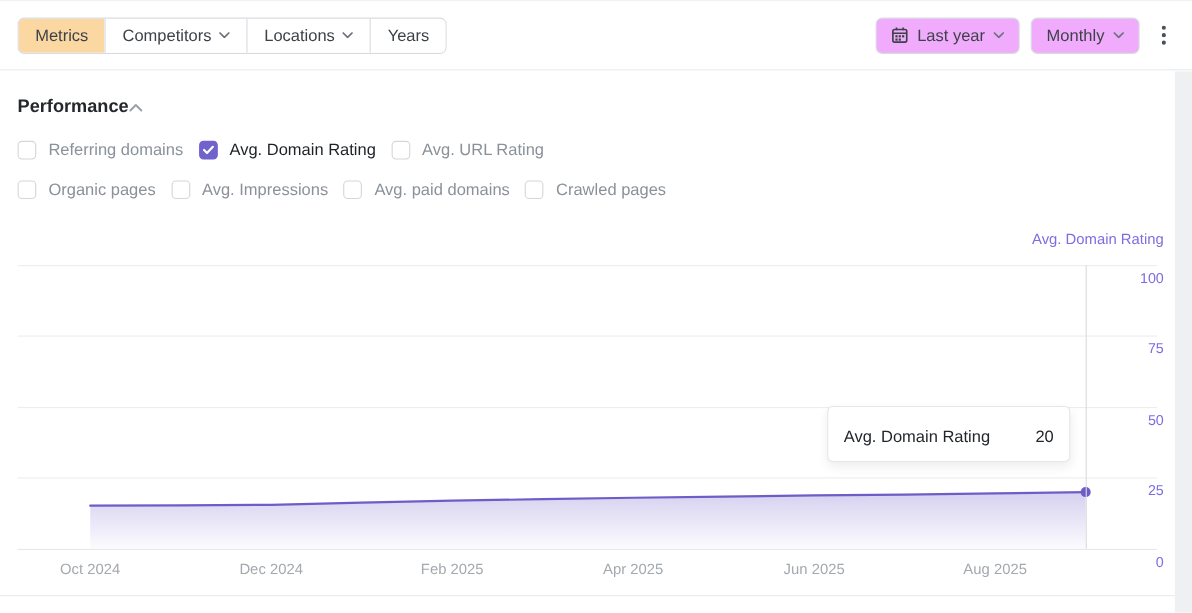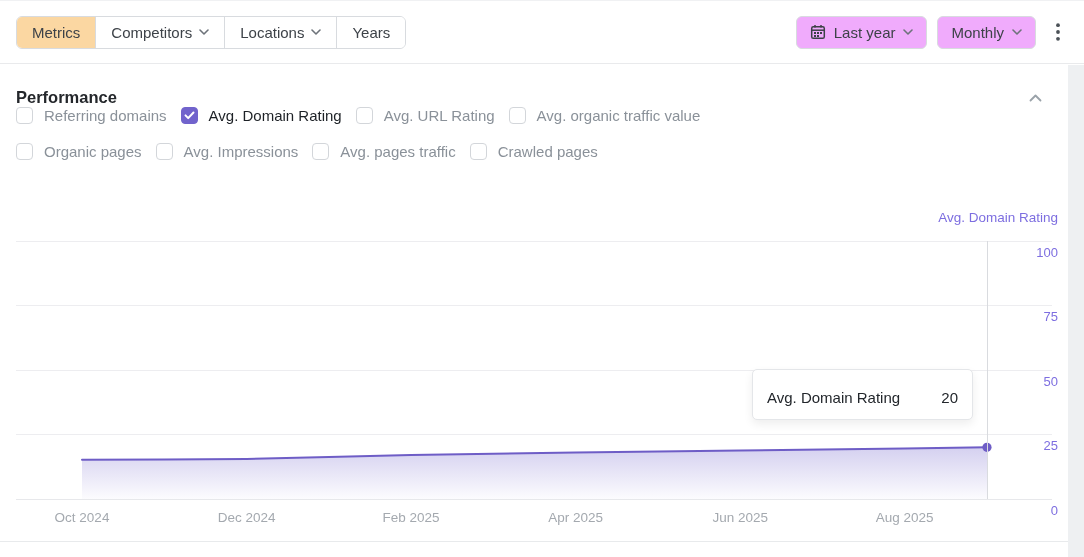--- a/index.html
+++ b/index.html
@@ -12,23 +12,23 @@
   .seg-group { display:flex; align-items:stretch; height:33px; border:1px solid #d8dbdf; border-radius:6px; overflow:hidden; background:#fff; }
   .seg { display:flex; align-items:center; gap:7px; padding:0 15px; font-size:15px; color:#3d4248; cursor:pointer; background:#fff; border-left:1px solid #d8dbdf; white-space:nowrap; }
   .seg:first-child { border-left:none; }
   .seg.active { background:#fbd7a2; }
   .toolbar-right { display:flex; align-items:center; gap:10px; }
   .btn { display:flex; align-items:center; gap:8px; height:33px; padding:0 13px; border:1px solid #d8dbdf; border-radius:6px; background:#f0abfc; font-size:15px; color:#3d4248; cursor:pointer; font-family:inherit; }
   .kebab-btn { border:none; background:none; padding:4px 8px; margin-left:2px; cursor:pointer; display:flex; align-items:center; }
 
   
   .content { position:absolute; left:0; top:64px; width:1084px; padding:0 16px; }
-  .section-header { display:flex; align-items:center; justify-content:space-between; margin-top:23px; padding-right:26px; }
+  .section-header { display:flex; align-items:center; justify-content:flex-start; margin-top:23px; padding-right:26px; }
   .section-title { font-size:16.5px; font-weight:700; color:#24272b; }
-  .metrics-row { display:flex; align-items:center; column-gap:14px; }
+  .metrics-row { display:flex; align-items:center; column-gap:14px; margin-top:21px; }
   .metrics-row + .metrics-row { margin-top:19px;text-align:center; }
   .metric { display:flex; align-items:center; gap:11px; font-size:15px; color:#8a9199; cursor:pointer; white-space:nowrap; }
   .metric.checked { color:#1d2126; }
   .cb { width:17px; height:17px; border:1.5px solid #d3d6da; border-radius:4px; background:#fff; flex:0 0 auto; display:flex; align-items:center; justify-content:center; }
   .cb.on { background:#7163cc; border-color:#7163cc; }
 
   
   .chart { position:absolute; left:0; top:205px; width:1084px; height:352px; }
   .series-label { position:absolute; top:4px; right:26px; font-size:13.5px; color:#7d6ee0; }
   .gridline { position:absolute; left:16px; width:1036px; height:1px; background:#ededf0; }
@@ -138,37 +138,33 @@
             <svg width="11" height="9" viewBox="0 0 11 9">
               <path d="M1.5 4.4 L4.2 7.1 L9.5 1.5" fill="none" stroke="#fff" stroke-width="2" stroke-linecap="round" stroke-linejoin="round"></path>
             </svg>
           </span>
           <span>Avg. Domain Rating</span>
         </div>
         <div class="metric">
           <span class="cb"></span>
           <span>Avg. URL Rating</span>
         </div>
-        <div class="metric">
-          <span class="cb"></span>
-          <span>Avg. organic traffic value</span>
-        </div>
       </div>
     <div class="metrics-row" id="metrics-row-1">
         <div class="metric">
           <span class="cb"></span>
           <span>Organic pages</span>
         </div>
         <div class="metric">
           <span class="cb"></span>
           <span>Avg. Impressions</span>
         </div>
         <div class="metric">
           <span class="cb"></span>
-          <span>Avg. pages traffic</span>
+          <span>Avg. paid domains</span>
         </div>
         <div class="metric">
           <span class="cb"></span>
           <span>Crawled pages</span>
         </div>
       </div>
   </div>
 
   <div class="chart" id="chart">
       <div class="gridline base" style="top: 293px;"></div>

